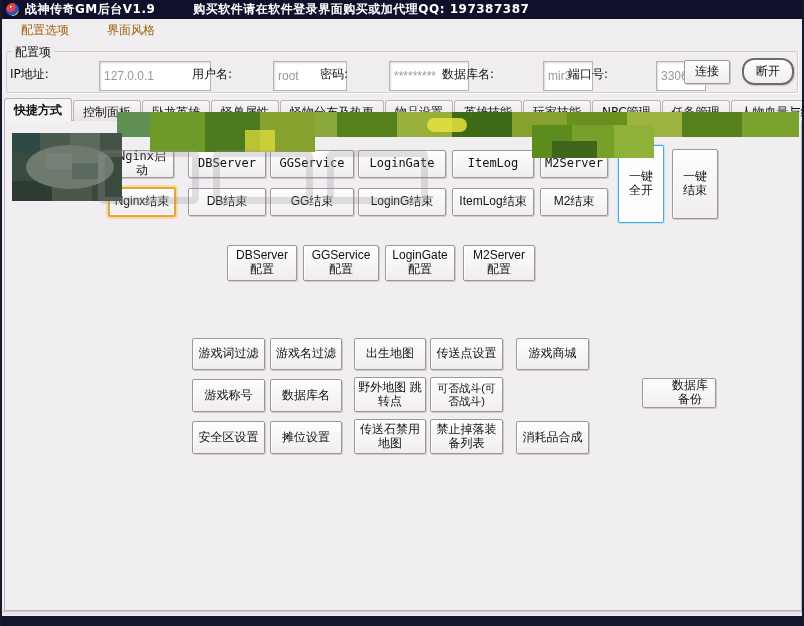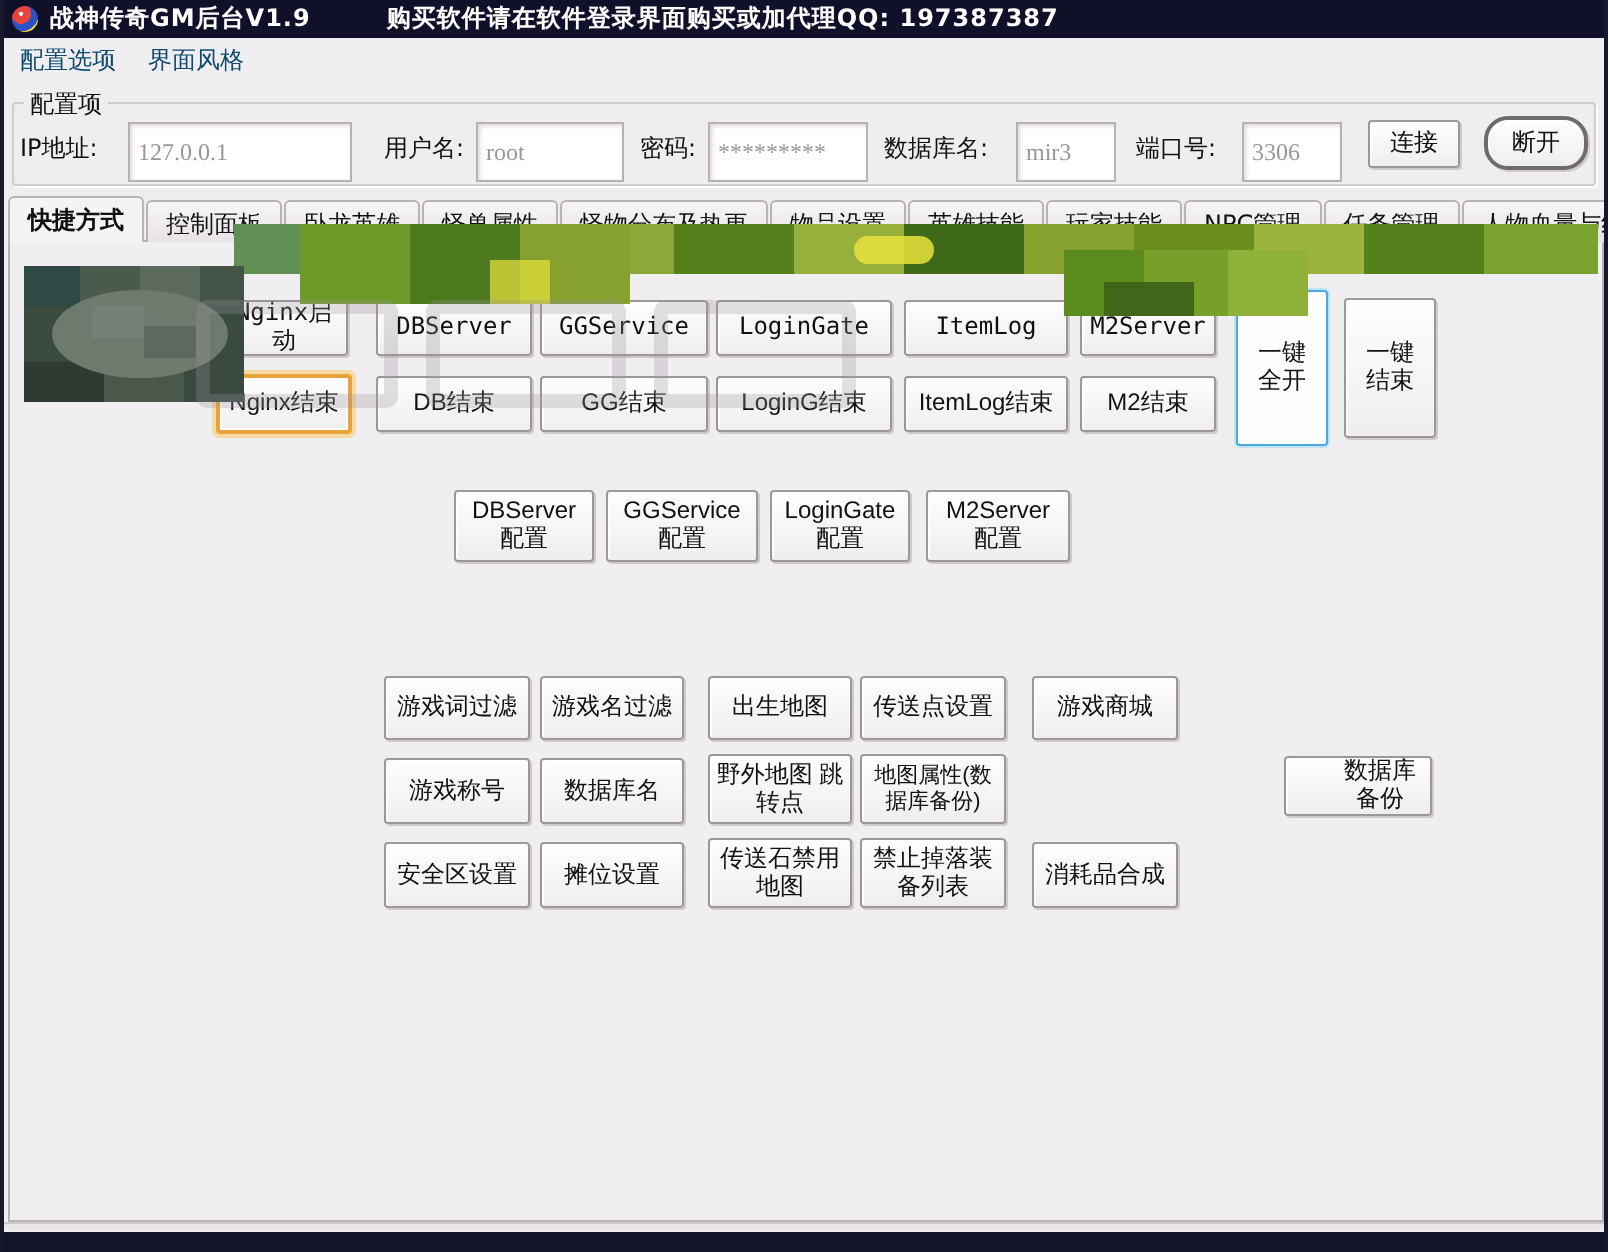--- a/index.html
+++ b/index.html
@@ -9,28 +9,28 @@
     border-left:2px solid #18182c; border-right:2px solid #18182c;
   }
   
   .titlebar { position:absolute; left:0; top:0; width:100%; height:19px; background:#10102a; display:flex; align-items:center; }
   .app-icon { width:13px; height:13px; border-radius:50%; margin:0 6px 0 4px;
     background:radial-gradient(circle at 35% 30%, #ffffff 0 8%, #e8433c 9% 40%, #2b52c4 41% 70%, #e8d23c 71% 100%); }
   .title-text { color:#fff; font-weight:bold; font-size:12px; letter-spacing:.5px; }
   .title-notice { color:#fff; font-weight:bold; font-size:12px; margin-left:38px; letter-spacing:.5px; }
   
   .menubar { position:absolute; left:0; top:19px; width:100%; height:22px; background:#f1eef1; display:flex; align-items:center; }
-  .menu-item { font-size:12px; color:#0c4a6e; padding:2px 8px; cursor:default; }
+  .menu-item { font-size:12px; color:#a16207; padding:2px 19px; cursor:default; }
   
   .groupbox { position:absolute; border:1px solid #d2cbd0; box-shadow:1px 1px 0 #ffffff; border-radius:2px; }
   .group-label { position:absolute; left:10px; top:44px; font-size:12px; color:#111; background:#f0edf0; padding:0 3px; z-index:3; }
   
   .fld-label { position:absolute; font-size:12px; color:#111; z-index:3; }
   .txt { position:absolute; border:1px solid #b7b1b5; box-shadow:inset 1px 1px 2px #ddd8dc; background:#fff;
-         color:#9a969a; font-size:12px; padding:14px 4px; z-index:3; font-family:Liberation Serif, serif; }
+         color:#9a969a; font-size:12px; padding:14px 4px; z-index:3; font-family:Liberation Sans, sans-serif;margin-left:35px; }
   
   .btn { position:absolute; display:flex; align-items:center; justify-content:center; text-align:center;
     font-size:12px; color:#111; line-height:1.15; cursor:pointer; z-index:3;
     background:linear-gradient(#fefefe,#f0edf0); border:1px solid #9d979c;
     box-shadow:inset 1px 1px 0 #ffffff, 1px 1px 0 #cfc9cd; border-radius:2px; padding:1px 2px; }
   .btn.default { border:2px solid #6f6a6e; }
   .btn.focus-orange { border:2px solid #e8a33d; box-shadow:0 0 0 2px #f6dba4, inset 0 0 0 1px #fff; }
   .btn.accent-blue { border:1px solid #4aa8dc; box-shadow:0 0 0 1px #bfe3f5, inset 0 0 0 3px #ffffff; background:#fdfdfe; }
   .btn.small-text { font-size:11px; }
   .mono { font-family:"DejaVu Sans Mono","Liberation Mono",monospace; }
@@ -128,21 +128,21 @@
 
   <button class="btn" style="left:190px; top:338px; width:73px; height:32px;">游戏词过滤</button>
   <button class="btn" style="left:268px; top:338px; width:72px; height:32px;">游戏名过滤</button>
   <button class="btn" style="left:352px; top:338px; width:72px; height:32px;">出生地图</button>
   <button class="btn" style="left:428px; top:338px; width:73px; height:32px;">传送点设置</button>
   <button class="btn" style="left:514px; top:338px; width:73px; height:32px;">游戏商城</button>
 
   <button class="btn" style="left:190px; top:379px; width:73px; height:33px;">游戏称号</button>
   <button class="btn" style="left:268px; top:379px; width:72px; height:33px;">数据库名</button>
   <button class="btn" style="left:352px; top:377px; width:72px; height:35px;">野外地图 跳转点</button>
-  <button class="btn small-text" style="left:428px; top:377px; width:73px; height:35px;">地图属性(数据库备份)</button>
+  <button class="btn small-text" style="left:428px; top:377px; width:73px; height:35px;">可否战斗(可否战斗)</button>
 
   <button class="btn" style="left:190px; top:421px; width:73px; height:33px;">安全区设置</button>
   <button class="btn" style="left:268px; top:421px; width:72px; height:33px;">摊位设置</button>
   <button class="btn" style="left:352px; top:419px; width:72px; height:35px;">传送石禁用地图</button>
   <button class="btn" style="left:428px; top:419px; width:73px; height:35px;">禁止掉落装备列表</button>
   <button class="btn" style="left:514px; top:421px; width:73px; height:33px;">消耗品合成</button>
 
   <button class="btn" style="left:640px; top:378px; width:74px; height:30px;padding-left:24px;">数据库备份</button>
 
   <svg class="overlay" style="left:115px; top:112px;" width="682" height="25">

